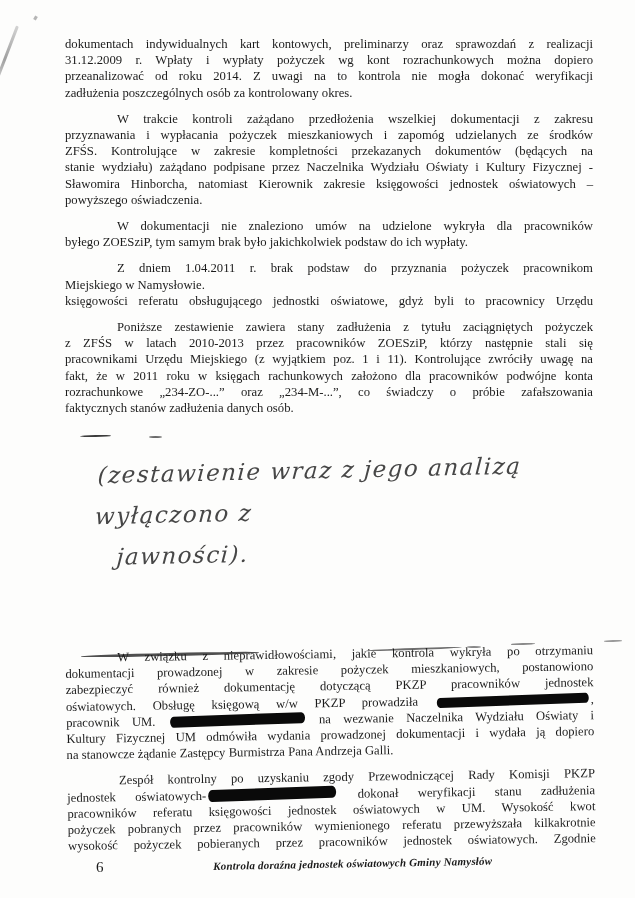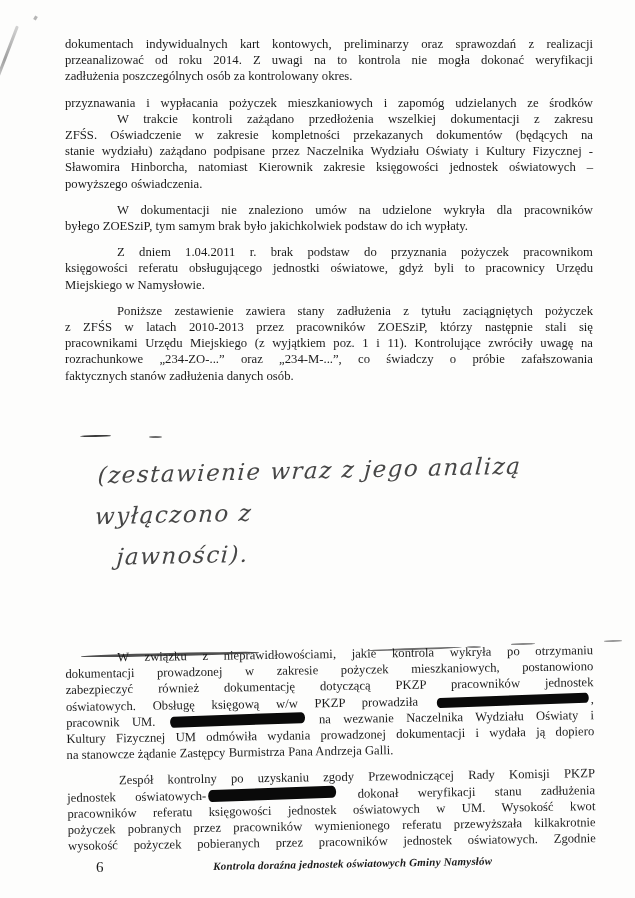--- a/index.html
+++ b/index.html
@@ -65,44 +65,46 @@
 <body>
 
 <div class="page">
 
   <div class="scan-diag"></div>
   <div class="scan-dot"></div>
 
   <div class="textblock" id="top-block">
       <div class="para">
         <div class="ln">dokumentach indywidualnych kart kontowych, preliminarzy oraz sprawozdań z realizacji</div>
+        <div class="ln">31.12.2009 r. Wpłaty i wypłaty pożyczek wg kont rozrachunkowych można dopiero</div>
         <div class="ln">przeanalizować od roku 2014. Z uwagi na to kontrola nie mogła dokonać weryfikacji</div>
         <div class="ln last">zadłużenia poszczególnych osób za kontrolowany okres.</div>
       </div>
       <div class="para">
+        <div class="ln ind">W trakcie kontroli zażądano przedłożenia wszelkiej dokumentacji z zakresu</div>
         <div class="ln">przyznawania i wypłacania pożyczek mieszkaniowych i zapomóg udzielanych ze środków</div>
-        <div class="ln ind">W trakcie kontroli zażądano przedłożenia wszelkiej dokumentacji z zakresu</div>
-        <div class="ln">ZFŚS. Oświadczenie w zakresie kompletności przekazanych dokumentów (będących na</div>
+        <div class="ln">ZFŚS. Kontrolujące w zakresie kompletności przekazanych dokumentów (będących na</div>
         <div class="ln">stanie wydziału) zażądano podpisane przez Naczelnika Wydziału Oświaty i Kultury Fizycznej -</div>
         <div class="ln">Sławomira Hinborcha, natomiast Kierownik zakresie księgowości jednostek oświatowych –</div>
         <div class="ln last">powyższego oświadczenia.</div>
       </div>
       <div class="para">
         <div class="ln ind">W dokumentacji nie znaleziono umów na udzielone wykryła dla pracowników</div>
         <div class="ln last">byłego ZOESziP, tym samym brak było jakichkolwiek podstaw do ich wypłaty.</div>
       </div>
       <div class="para">
         <div class="ln ind">Z dniem 1.04.2011 r. brak podstaw do przyznania pożyczek pracownikom</div>
+        <div class="ln last">Miejskiego w Namysłowie.</div>
         <div class="ln">księgowości referatu obsługującego jednostki oświatowe, gdyż byli to pracownicy Urzędu</div>
-        <div class="ln last">Miejskiego w Namysłowie.</div>
       </div>
       <div class="para">
         <div class="ln ind">Poniższe zestawienie zawiera stany zadłużenia z tytułu zaciągniętych pożyczek</div>
         <div class="ln">z ZFŚS w latach 2010-2013 przez pracowników ZOESziP, którzy następnie stali się</div>
         <div class="ln">pracownikami Urzędu Miejskiego (z wyjątkiem poz. 1 i 11). Kontrolujące zwróciły uwagę na</div>
+        <div class="ln">fakt, że w 2011 roku w księgach rachunkowych założono dla pracowników podwójne konta</div>
         <div class="ln">rozrachunkowe „234-ZO-...” oraz „234-M-...”, co świadczy o próbie zafałszowania</div>
         <div class="ln last">faktycznych stanów zadłużenia danych osób.</div>
       </div>
     </div>
 
   <div class="strike s1"></div>
   <div class="strike s2"></div>
 
   <div class="note">
     <div class="l1">(zestawienie wraz z jego analizą wyłączono z</div>

